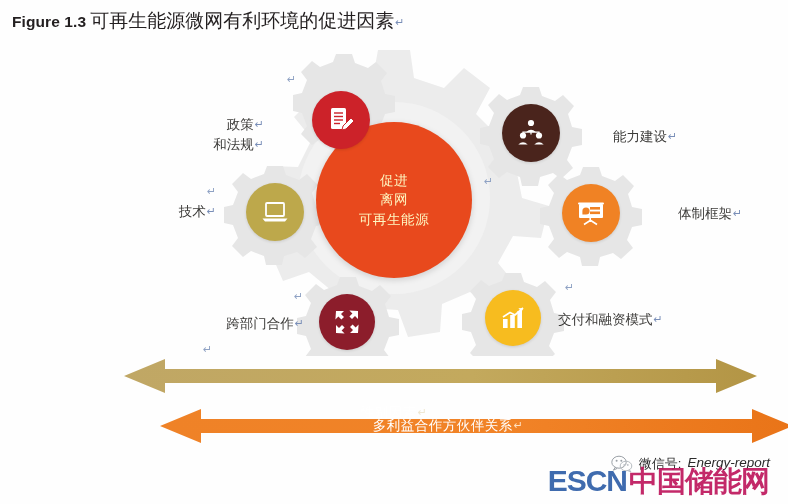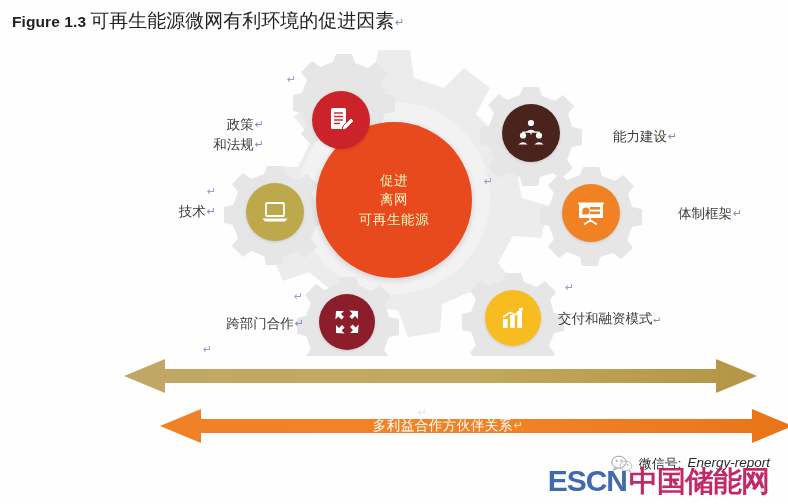--- a/index.html
+++ b/index.html
@@ -300,21 +300,21 @@
       <svg width="30" height="30" viewBox="0 0 30 30">
         <g fill="#ffffff">
           <rect x="5" y="16" width="4.6" height="9"></rect>
           <rect x="12.2" y="12" width="4.6" height="13"></rect>
           <rect x="19.4" y="8" width="4.6" height="17"></rect>
         </g>
         <path d="M5 14 L12 9.5 L17 12 L25 5" stroke="#ffffff" stroke-width="1.7" fill="none"></path>
         <path d="M25 5 l-4.6 .3 l3.4 3.4 z" fill="#ffffff"></path>
       </svg>
     </div>
-    <div class="nlabel" style="left:558px; top:274px;font-family:Liberation Mono, monospace;">
+    <div class="nlabel" style="left:558px; top:274px;">
       <span>交付和融资模式</span><span class="pilcrow">↵</span>
     </div>
 
     <div class="stray" style="left:287px; top:38px;">↵</div>
     <div class="stray" style="left:207px; top:150px;">↵</div>
     <div class="stray" style="left:484px; top:140px;">↵</div>
     <div class="stray" style="left:294px; top:255px;">↵</div>
     <div class="stray" style="left:565px; top:246px;">↵</div>
     <div class="stray" style="left:203px; top:308px;">↵</div>
   </div>

